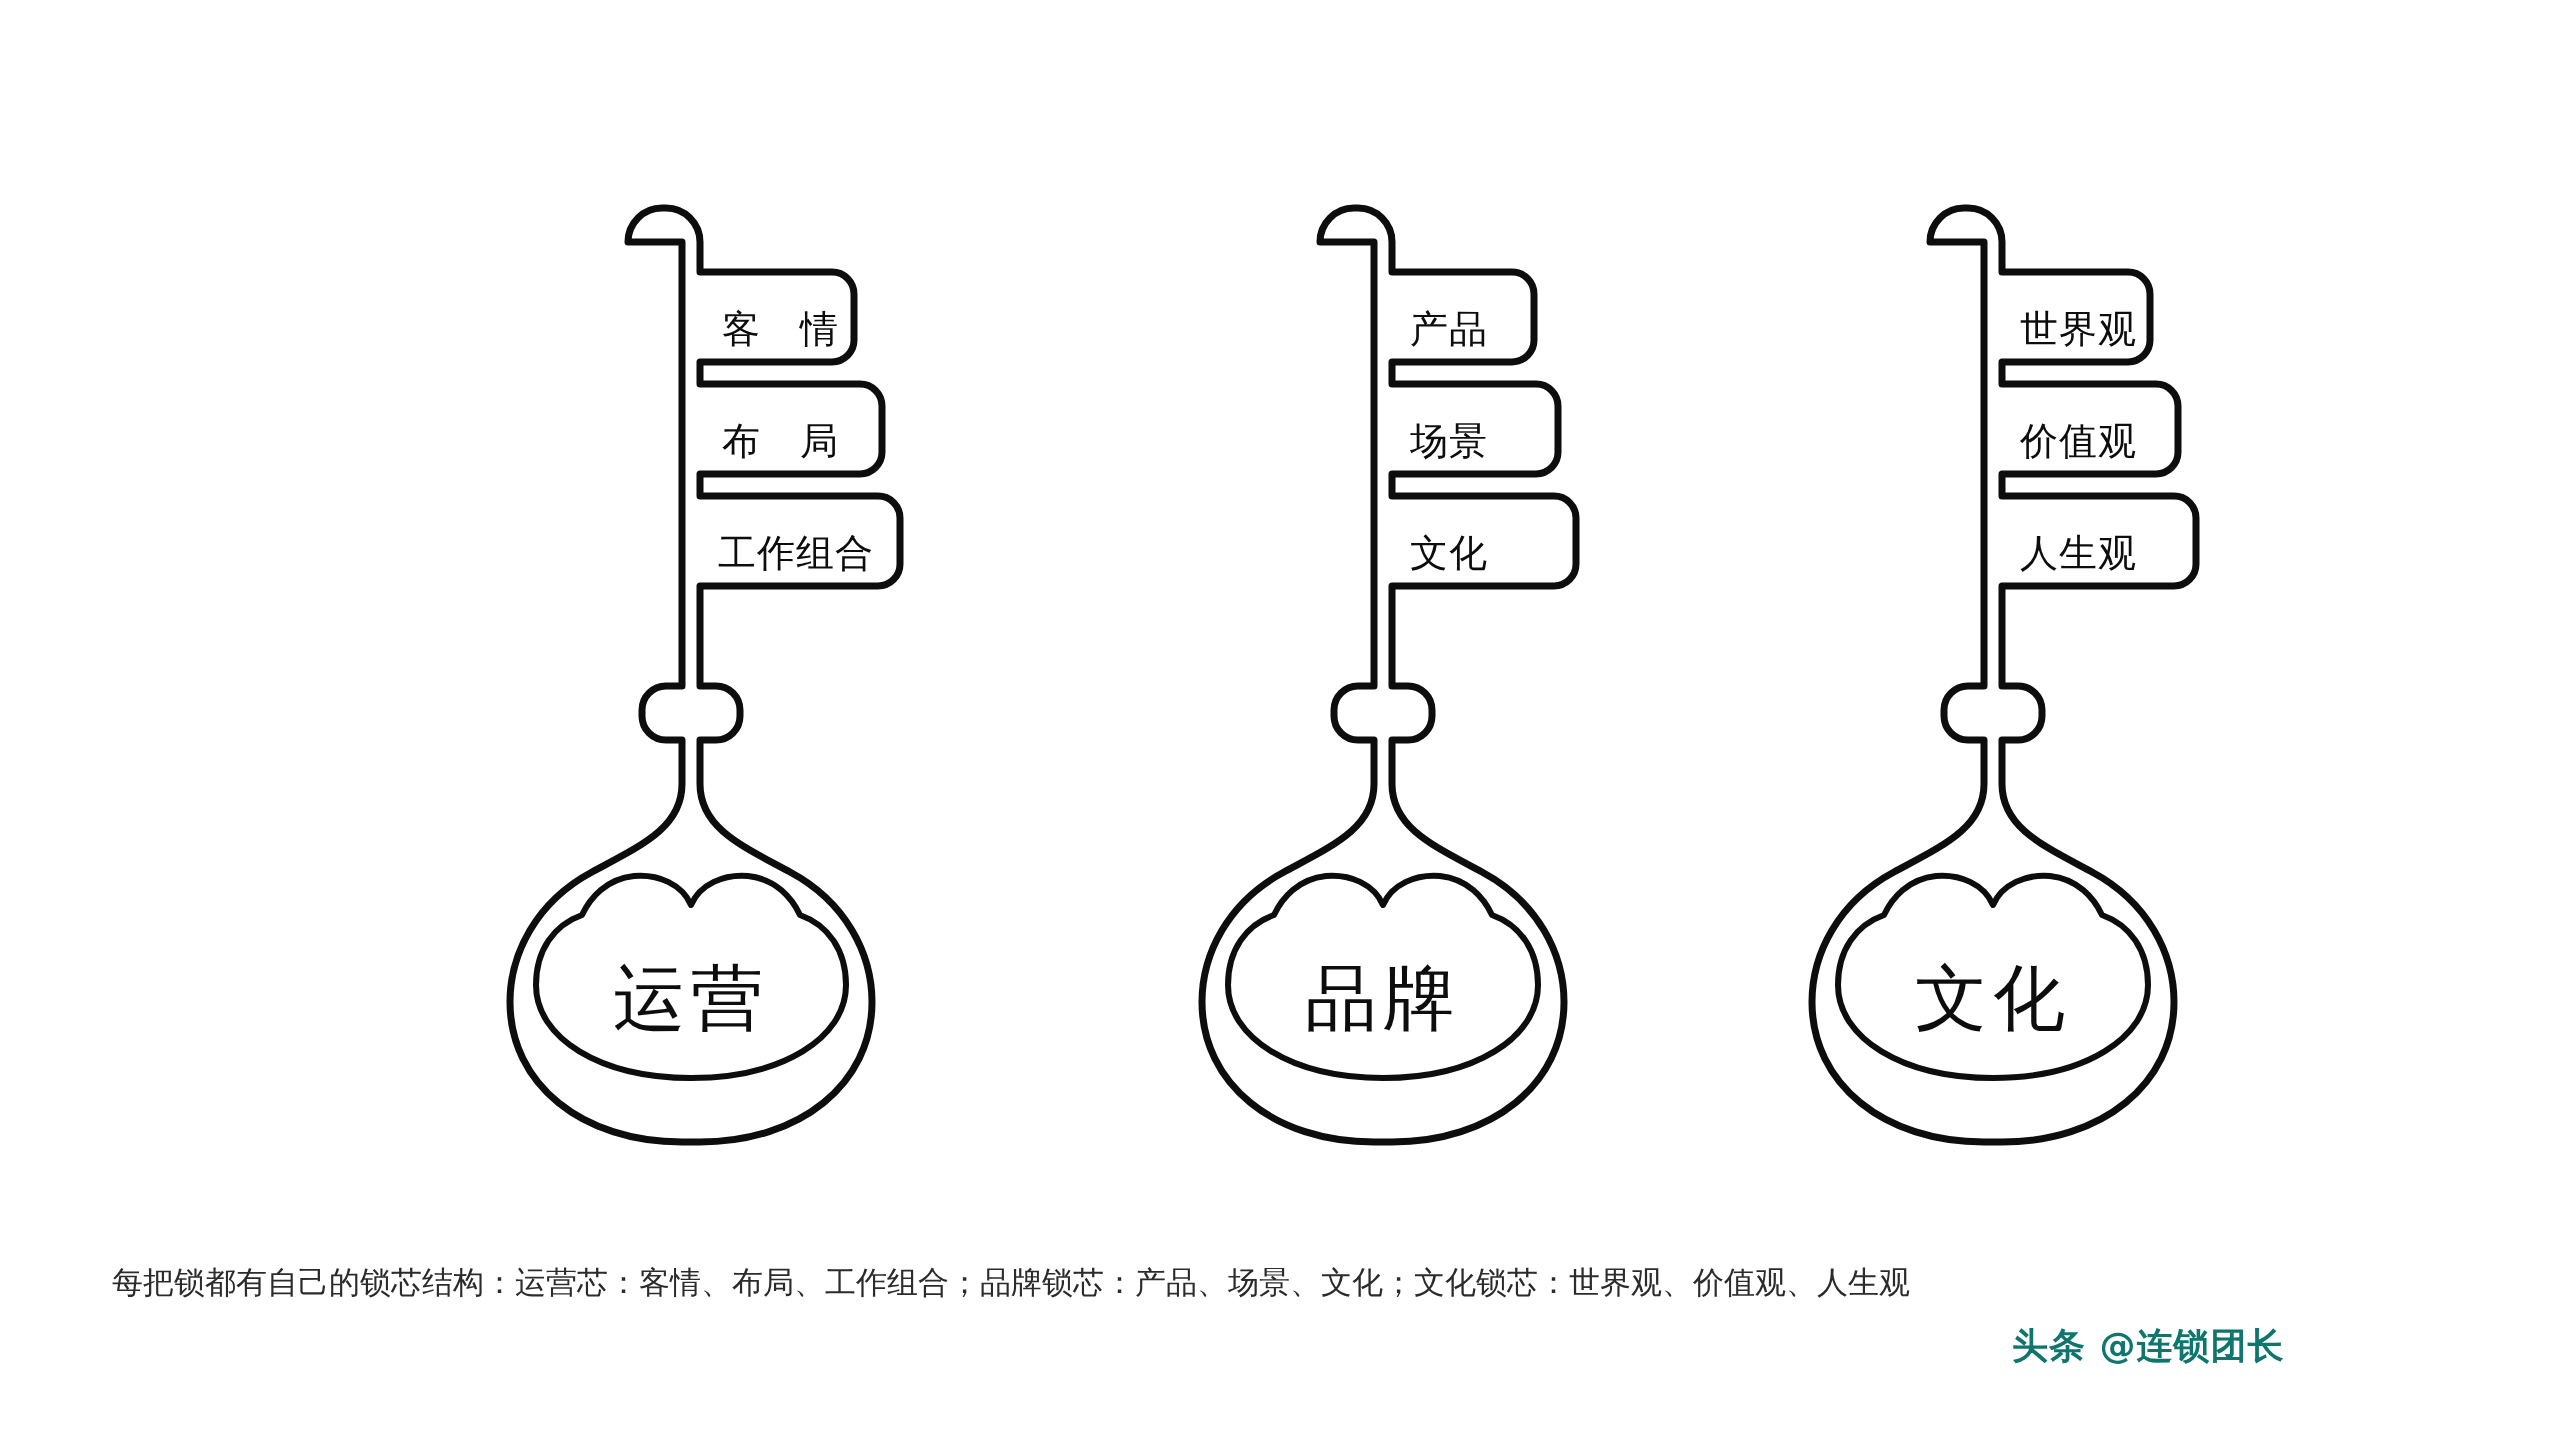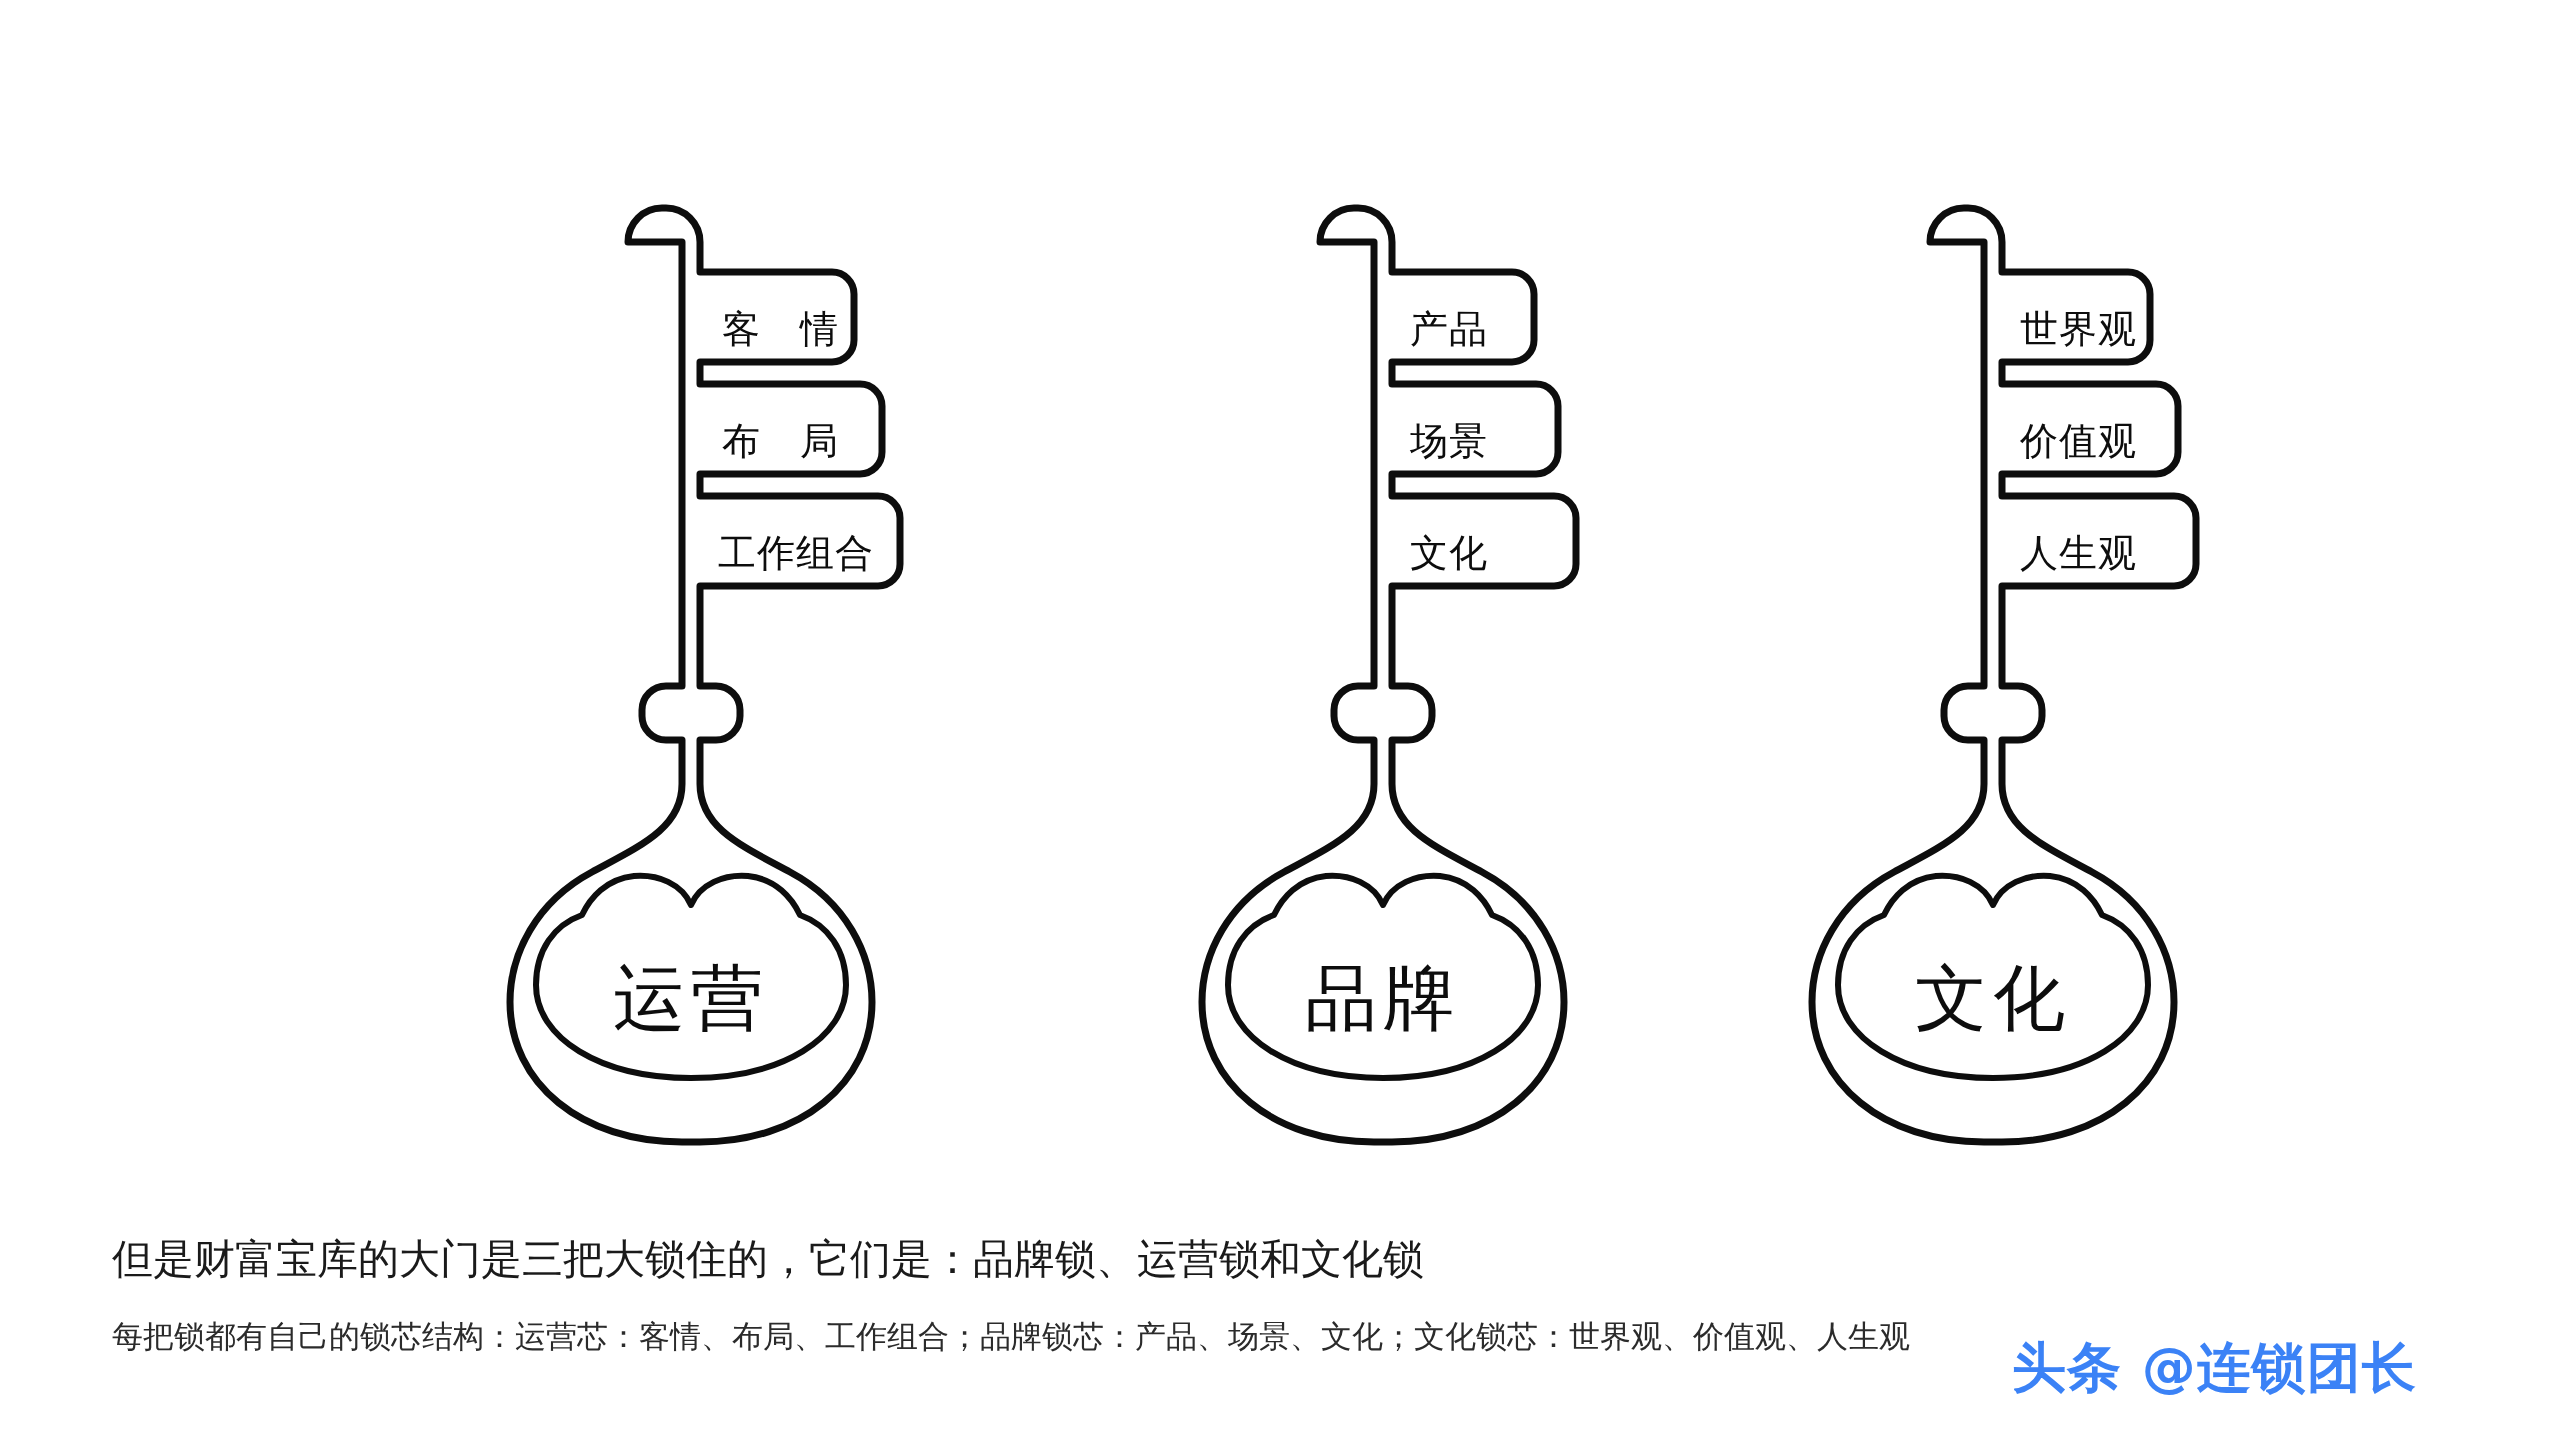--- a/index.html
+++ b/index.html
@@ -80,27 +80,26 @@
     color: #2b2b2b;
     margin-top: 28px;
     white-space: nowrap;
   }
 
   #watermark {
     position: absolute;
     left: 2012px;
     top: 1322px;
     font-family: "DejaVu Sans", "Liberation Sans", sans-serif;
-    font-size: 54px;
+    font-size: 36px;
     font-weight: bold;
-    color: #3b82f6;
+    color: #0f766e;
     letter-spacing: 1px;
     white-space: nowrap;
     pointer-events: none;
-    margin-top: 10px;
   }
 </style>
 </head>
 <body>
 
 <div id="keys-stage">
   <svg id="keys-svg" viewBox="0 0 2560 1200" xmlns="http://www.w3.org/2000/svg">
 
     <g>
       <path class="key-outline" d="M 628 242
@@ -291,17 +290,16 @@
 
       <text class="tooth-label" x="2020" y="331" dominant-baseline="middle">世界观</text>
       <text class="tooth-label" x="2020" y="443" dominant-baseline="middle">价值观</text>
       <text class="tooth-label" x="2020" y="555" dominant-baseline="middle">人生观</text>
     </g>
 
   </svg>
 </div>
 
 <div id="caption-block">
-  <div class="caption-line-1">但是财富宝库的大门是三把大锁住的，它们是：品牌锁、运营锁和文化锁</div>
   <div class="caption-line-2">每把锁都有自己的锁芯结构：运营芯：客情、布局、工作组合；品牌锁芯：产品、场景、文化；文化锁芯：世界观、价值观、人生观</div>
 </div>
 
 <div id="watermark">头条 @连锁团长</div>
 
 </body></html>

